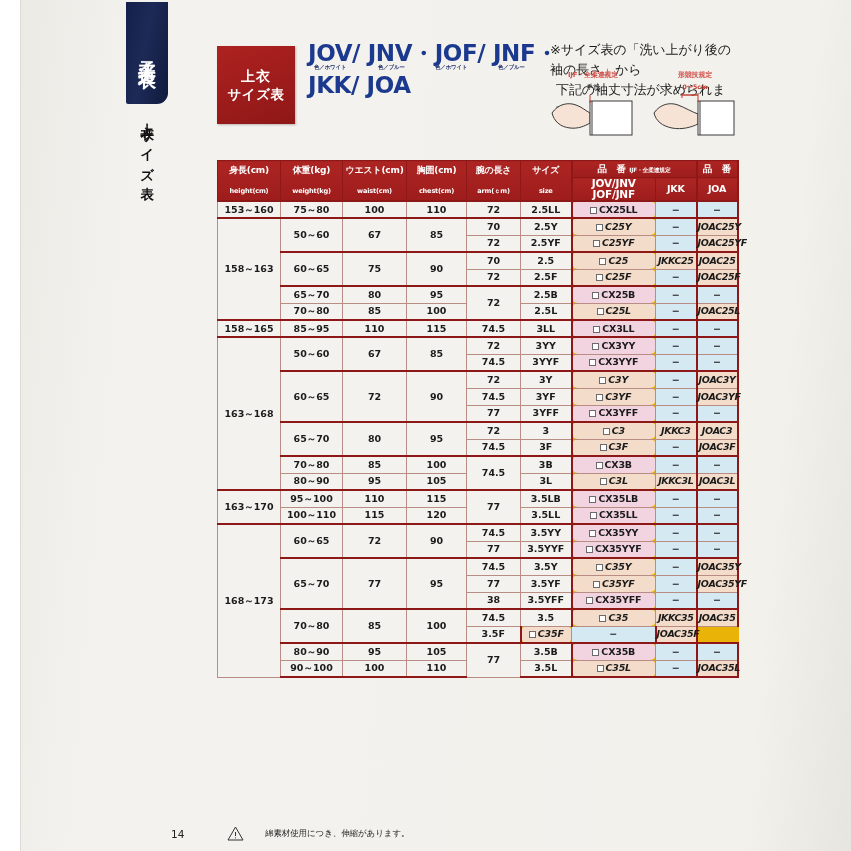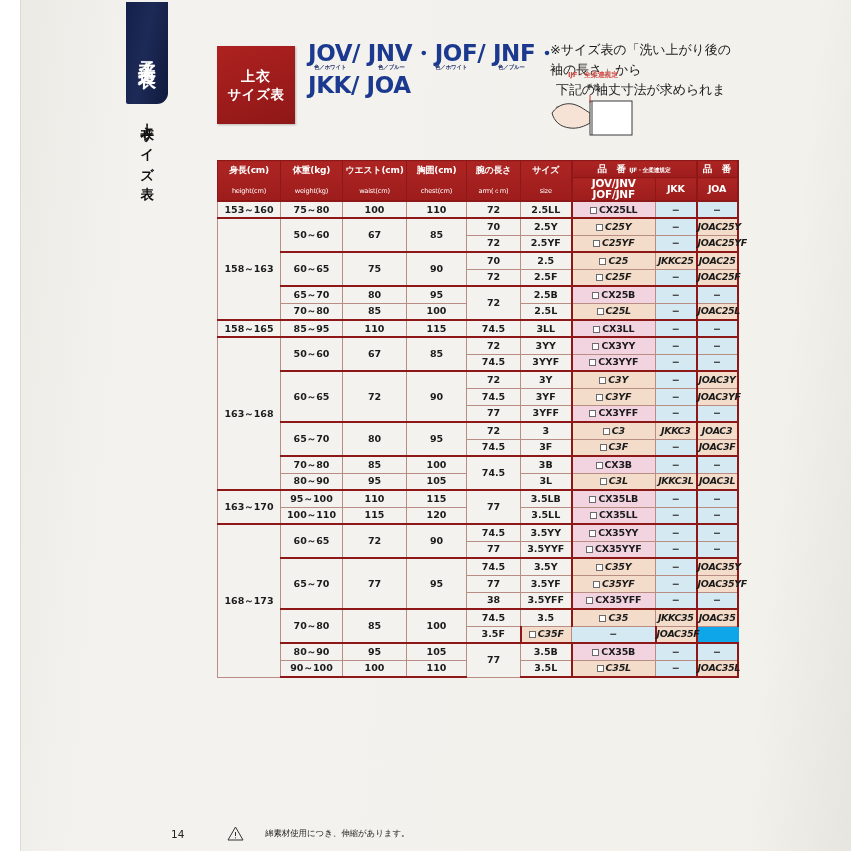--- a/index.html
+++ b/index.html
@@ -89,53 +89,53 @@
   .diagram .dcap { text-align: center; font-size: 6.2px; color: #222; margin-bottom: 1px; }
   .diagram .dcap.red { color: #c0392b; font-weight: 700; }
   .diagram svg { display: block; }
 
   
   #size-table {
     position: absolute; left: 196px; top: 160px;
     width: 516px;
     border-collapse: collapse;
     table-layout: fixed;
-    background: #0ea5e9;
+    background: #eab308;
   }
   #size-table td, #size-table th {
     border: 1px solid #b98d84;
     padding: 0;
     text-align: center;
     vertical-align: middle;
     font-size: 9.5px;
     font-weight: 700;
     color: #1b1b1b;
     height: 17px;
     line-height: 1.05;
   }
   #size-table thead th {
     background: linear-gradient(180deg,#ad2523 0%,#9d1d1c 100%);
     color: #ffffff;
     border: 1px solid #8d1817;
   }
   th.h-main { height: 33px; }
   th.h-main .jp { display: block; font-size: 9px; letter-spacing: -.2px; }
-  th.h-main .en { display: block; font-size: 6.6px; font-weight: 400; margin-top: 13px; letter-spacing: -.2px; }
+  th.h-main .en { display: block; font-size: 6.6px; font-weight: 700; margin-top: 13px; letter-spacing: -.2px; }
   th.h-top { height: 12px; font-size: 7.6px; }
   th.h-top .small { font-size: 5.8px; font-weight: 700; letter-spacing: -.2px; }
   th.h-sub { height: 21px; font-size: 11px; letter-spacing: -.2px; }
   th.h-sub.two { line-height: 1.35; }
   th.h-sub .l { display: block; font-size: 10.5px; }
 
   
   td.c-plain { background: #f3f2ee; }
   td.c-pink  { background: #f2d3e0; }
   td.c-peach { background: #f3dcc9; font-style: italic; }
   td.c-blue  { background: #d5e9f2; }
-  td.code { font-size: 10px; letter-spacing: -.2px; white-space: nowrap; }
+  td.code { font-size: 10px; letter-spacing: -.2px; white-space: nowrap; border-radius: 6px; }
   td.code .chk {
     display: inline-block; width: 7px; height: 7px;
     border: 1px solid #6b6b6b; background: #fff;
     margin-right: 2px; vertical-align: -1px;
   }
   td.small-code { font-size: 8px; letter-spacing: -.35px; }
   td.dash { font-size: 11px; }
   td.grp { font-size: 10px; }
 
   
@@ -192,20 +192,32 @@
 
   <div id="diagrams">
     <div class="diagram">
       <div class="dlabel">IJF・全柔連規定</div>
       <div class="dcap">手首</div>
       <svg width="86" height="44" viewBox="0 0 86 44">
         <path d="M2 20 C8 11, 18 9, 26 12 C32 14, 36 18, 40 20 L40 30 C35 33, 28 36, 20 35 C10 34, 4 28, 2 20 Z" fill="#f6e3d6" stroke="#3a3a3a" stroke-width="1"></path>
         <rect x="40" y="8" width="42" height="34" fill="#ffffff" stroke="#3a3a3a" stroke-width="1"></rect>
         <line x1="42" y1="8" x2="42" y2="42" stroke="#3a3a3a" stroke-width="1"></line>
         <line x1="40" y1="2" x2="40" y2="10" stroke="#c0392b" stroke-width="1"></line>
+      </svg>
+    </div>
+    <div class="diagram">
+      <div class="dlabel">形競技規定</div>
+      <div class="dcap red">0〜5cm</div>
+      <svg width="86" height="44" viewBox="0 0 86 44">
+        <path d="M2 20 C8 11, 18 9, 26 12 C34 15, 40 19, 46 21 L46 31 C40 34, 30 37, 20 35 C10 33, 4 28, 2 20 Z" fill="#f6e3d6" stroke="#3a3a3a" stroke-width="1"></path>
+        <rect x="46" y="8" width="36" height="34" fill="#ffffff" stroke="#3a3a3a" stroke-width="1"></rect>
+        <line x1="48" y1="8" x2="48" y2="42" stroke="#3a3a3a" stroke-width="1"></line>
+        <line x1="30" y1="2" x2="46" y2="2" stroke="#c0392b" stroke-width="1.4"></line>
+        <line x1="30" y1="0" x2="30" y2="5" stroke="#c0392b" stroke-width="1"></line>
+        <line x1="46" y1="0" x2="46" y2="9" stroke="#c0392b" stroke-width="1"></line>
       </svg>
     </div>
   </div>
 
   <table id="size-table">
     <colgroup>
       <col style="width:63px">
         <col style="width:62px">
         <col style="width:64px">
       <col style="width:60px">

